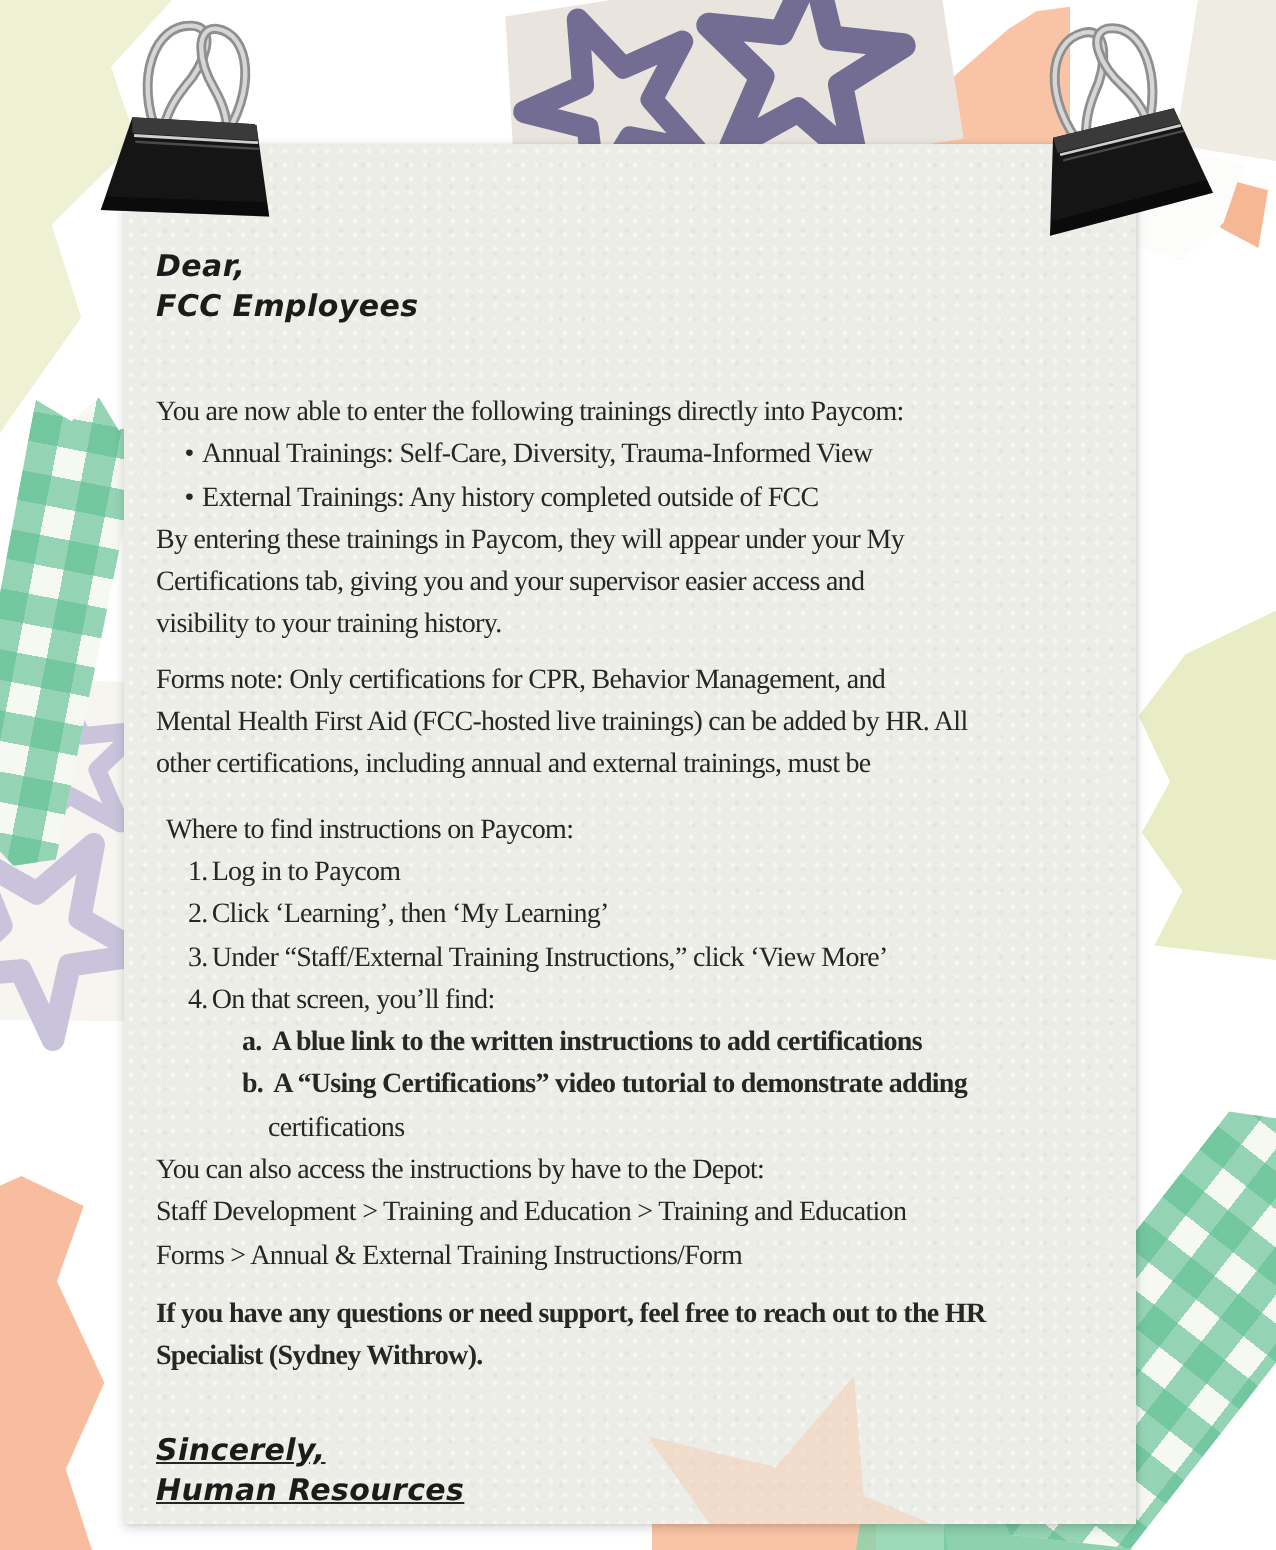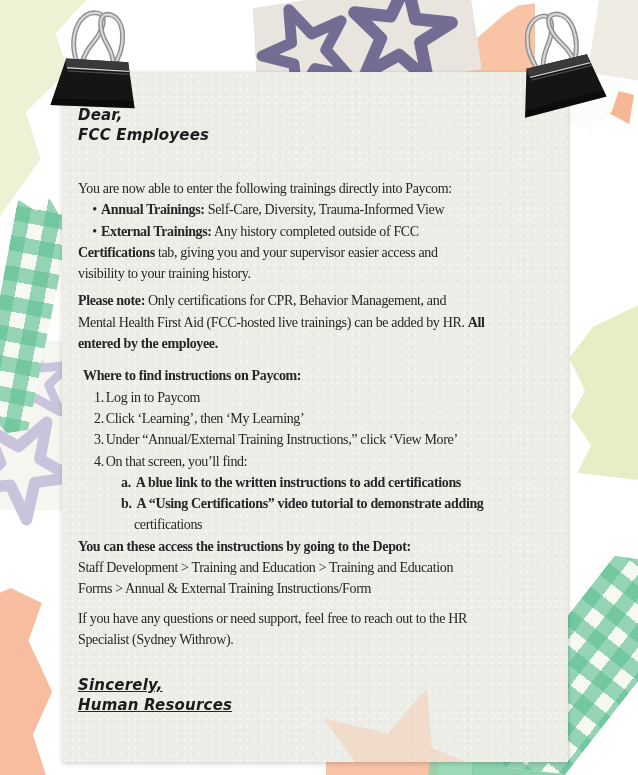--- a/index.html
+++ b/index.html
@@ -54,40 +54,40 @@
     background-position:0 0,4px 5px;
     box-shadow:0 2px 5px rgba(0,0,0,.16),1px 0 2px rgba(0,0,0,.08);}
   .wm-star{position:absolute;left:250px;top:612px;width:178px;height:168px;
     background:rgba(246,202,175,.5);transform:rotate(18deg);
     clip-path:polygon(50% 0,63% 33%,100% 36%,72% 58%,82% 95%,50% 74%,18% 95%,28% 58%,0 36%,37% 33%);}
   
   .clip{position:absolute;z-index:20;width:100px;height:115px;}
   .clip-left{left:44px;top:4px;transform:rotate(7deg);}
   .clip-right{left:504px;top:6px;transform:rotate(-10deg);}
   
-  .content{position:absolute;left:16px;top:0;width:482px;color:#262626;
+  .content{position:absolute;left:16px;top:18px;width:482px;color:#262626;
     font-size:14px;line-height:21.3px;letter-spacing:-0.35px;}
   .ln{white-space:nowrap;}
-  b{font-weight:700;}
+  b{font-weight:400;}
   .hand{font-family:"DejaVu Sans",sans-serif;font-weight:700;font-style:italic;
     font-size:15px;line-height:20px;color:#1b1b1b;letter-spacing:.2px;white-space:nowrap;}
   .greeting{margin-top:33px;}
   .para1{margin-top:33px;}
   .note{margin-top:6px;}
   .instructions{margin-top:11px;}
   .inst-title{margin-left:5px;}
   .bullet-row{display:flex;}
   .bullet-marker{margin-left:10px;width:13px;text-align:center;}
   .step{padding-left:16px;}
   .step .mk{margin-right:2px;}
   .sub{padding-left:43px;font-weight:bold;}
   .sub .mk{margin-right:5px;}
   .sub-cont{padding-left:56px;}
   .depot{margin-top:0;}
-  .closing{margin-top:8px;}
+  .closing{margin-top:8px;font-weight:bold;}
   .signature{margin-top:25px;text-decoration:underline;}
 </style>
 </head>
 <body>
 
 <div class="blob chart-tl"></div>
 <div class="blob chart-r"></div>
 <div class="blob peach-top"></div>
 <div class="blob peach-sliver"></div>
 <div class="blob peach-bl"></div>
@@ -132,43 +132,44 @@
     <div class="para1">
       <div class="ln">You are now able to enter the following trainings directly into Paycom:</div>
       <div class="ln bullet-row">
         <span class="bullet-marker">•</span>
         <span><b>Annual Trainings:</b><span> Self-Care, Diversity, Trauma-Informed View</span></span>
       </div>
       <div class="ln bullet-row">
         <span class="bullet-marker">•</span>
         <span><b>External Trainings:</b><span> Any history completed outside of FCC</span></span>
       </div>
+      <div class="ln"><span>By entering these trainings in Paycom, they will appear under your </span><b>My</b></div>
       <div class="ln"><b>Certifications</b><span> tab, giving you and your supervisor easier access and</span></div>
       <div class="ln">visibility to your training history.</div>
     </div>
 
     <div class="note">
-      <div class="ln"><b>Please note:</b><span> Only certifications for CPR, Behavior Management, and</span></div>
+      <div class="ln"><b>Forms note:</b><span> Only certifications for CPR, Behavior Management, and</span></div>
       <div class="ln"><span>Mental Health First Aid (FCC-hosted live trainings) can be added by HR. </span><b>All</b></div>
-      <div class="ln"><b>entered by the employee.</b></div>
+      <div class="ln"><b>other certifications, including annual and external trainings, must be</b></div>
     </div>
 
     <div class="instructions">
       <div class="ln inst-title"><b>Where to find instructions on Paycom:</b></div>
       <div class="ln step"><span class="mk">1.</span><span>Log in to Paycom</span></div>
       <div class="ln step"><span class="mk">2.</span><span>Click ‘Learning’, then ‘My Learning’</span></div>
-      <div class="ln step"><span class="mk">3.</span><span>Under “Annual/External Training Instructions,” click ‘View More’</span></div>
+      <div class="ln step"><span class="mk">3.</span><span>Under “Staff/External Training Instructions,” click ‘View More’</span></div>
       <div class="ln step"><span class="mk">4.</span><span>On that screen, you’ll find:</span></div>
       <div class="ln sub"><span class="mk">a.</span><span>A blue link to the written instructions to add certifications</span></div>
       <div class="ln sub"><span class="mk">b.</span><span>A “Using Certifications” video tutorial to demonstrate adding</span></div>
       <div class="ln sub-cont">certifications</div>
     </div>
 
     <div class="depot">
-      <div class="ln"><b>You can these access the instructions by going to the Depot:</b></div>
+      <div class="ln"><b>You can also access the instructions by have to the Depot:</b></div>
       <div class="ln">Staff Development &gt; Training and Education &gt; Training and Education</div>
       <div class="ln">Forms &gt; Annual &amp; External Training Instructions/Form</div>
     </div>
 
     <div class="closing">
       <div class="ln">If you have any questions or need support, feel free to reach out to the HR</div>
       <div class="ln">Specialist (Sydney Withrow).</div>
     </div>
 
     <div class="signature">

